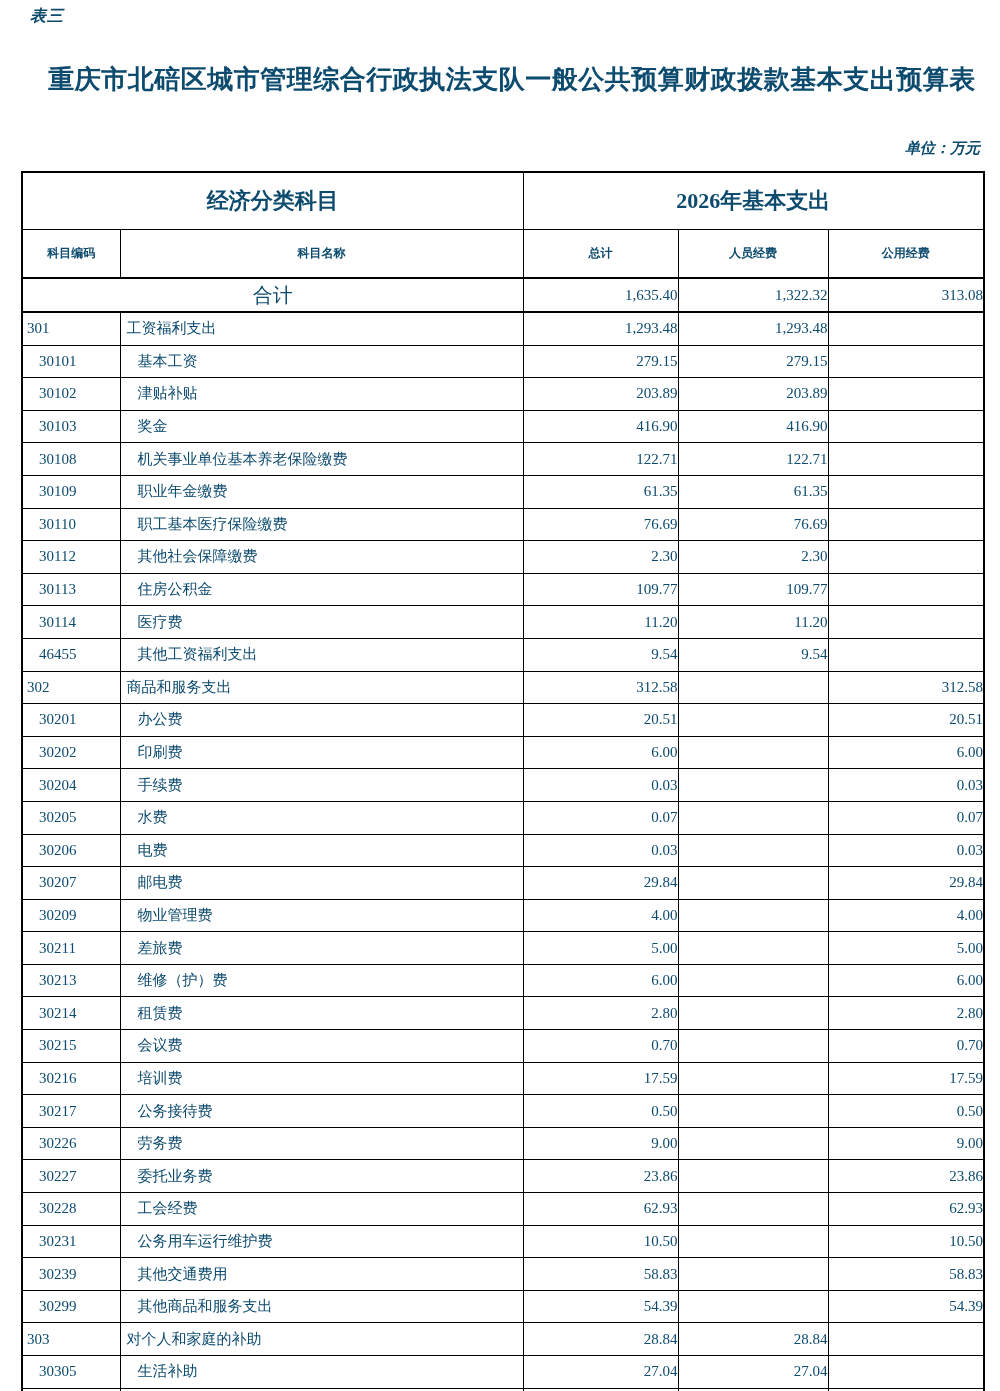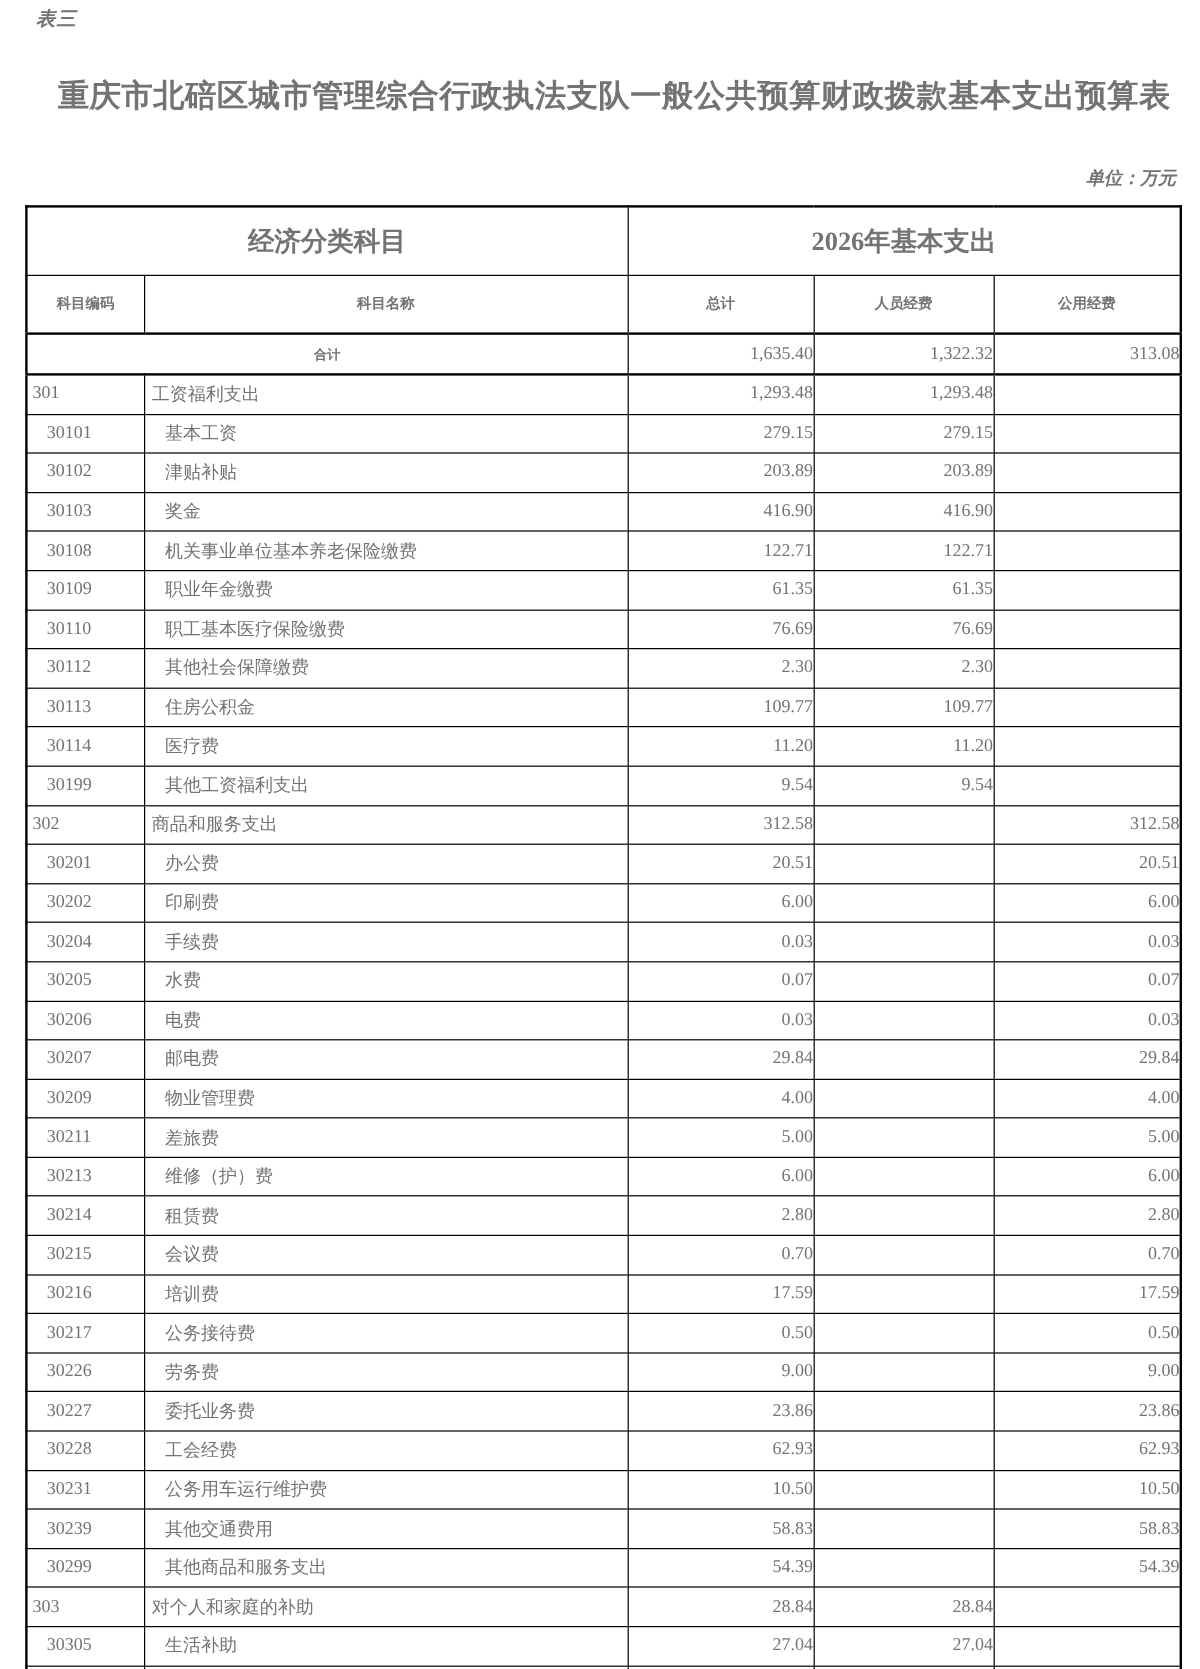--- a/index.html
+++ b/index.html
@@ -6,21 +6,21 @@
     margin: 0;
     padding: 0;
     background: #ffffff;
   }
   .page {
     position: relative;
     width: 1000px;
     height: 1391px;
     background: #ffffff;
     font-family: "Liberation Serif", "DejaVu Serif", serif;
-    color: #737373;
+    color: #0c4a6e;
     overflow: hidden;
   }
   .corner-label {
     position: absolute;
     top: 6px;
     left: 30px;
     font-size: 16px;
     font-style: italic;
     font-weight: bold;
     letter-spacing: 1px;
@@ -75,22 +75,22 @@
     text-align: center;
     border-bottom: 2px solid #000;
   }
   tr.total-row td {
     height: 32px;
     font-size: 15px;
     border-bottom: 2px solid #000;
   }
   tr.total-row td.c-label {
     text-align: center;
-    font-weight: bold;
-    font-size: 11px;
+    font-weight: normal;
+    font-size: 20px;
   }
   tr.data-row td {
     height: 31.6px;
     font-size: 15px;
   }
   td.code, td.name {
     text-align: left;
   }
   td.num {
     text-align: right;
@@ -205,21 +205,21 @@
     <td class="num"></td>
   </tr>
         <tr class="data-row lv2">
     <td class="code">30114</td>
     <td class="name">医疗费</td>
     <td class="num">11.20</td>
     <td class="num">11.20</td>
     <td class="num"></td>
   </tr>
         <tr class="data-row lv2">
-    <td class="code">30199</td>
+    <td class="code">46455</td>
     <td class="name">其他工资福利支出</td>
     <td class="num">9.54</td>
     <td class="num">9.54</td>
     <td class="num"></td>
   </tr>
         <tr class="data-row lv1">
     <td class="code">302</td>
     <td class="name">商品和服务支出</td>
     <td class="num">312.58</td>
     <td class="num"></td>

